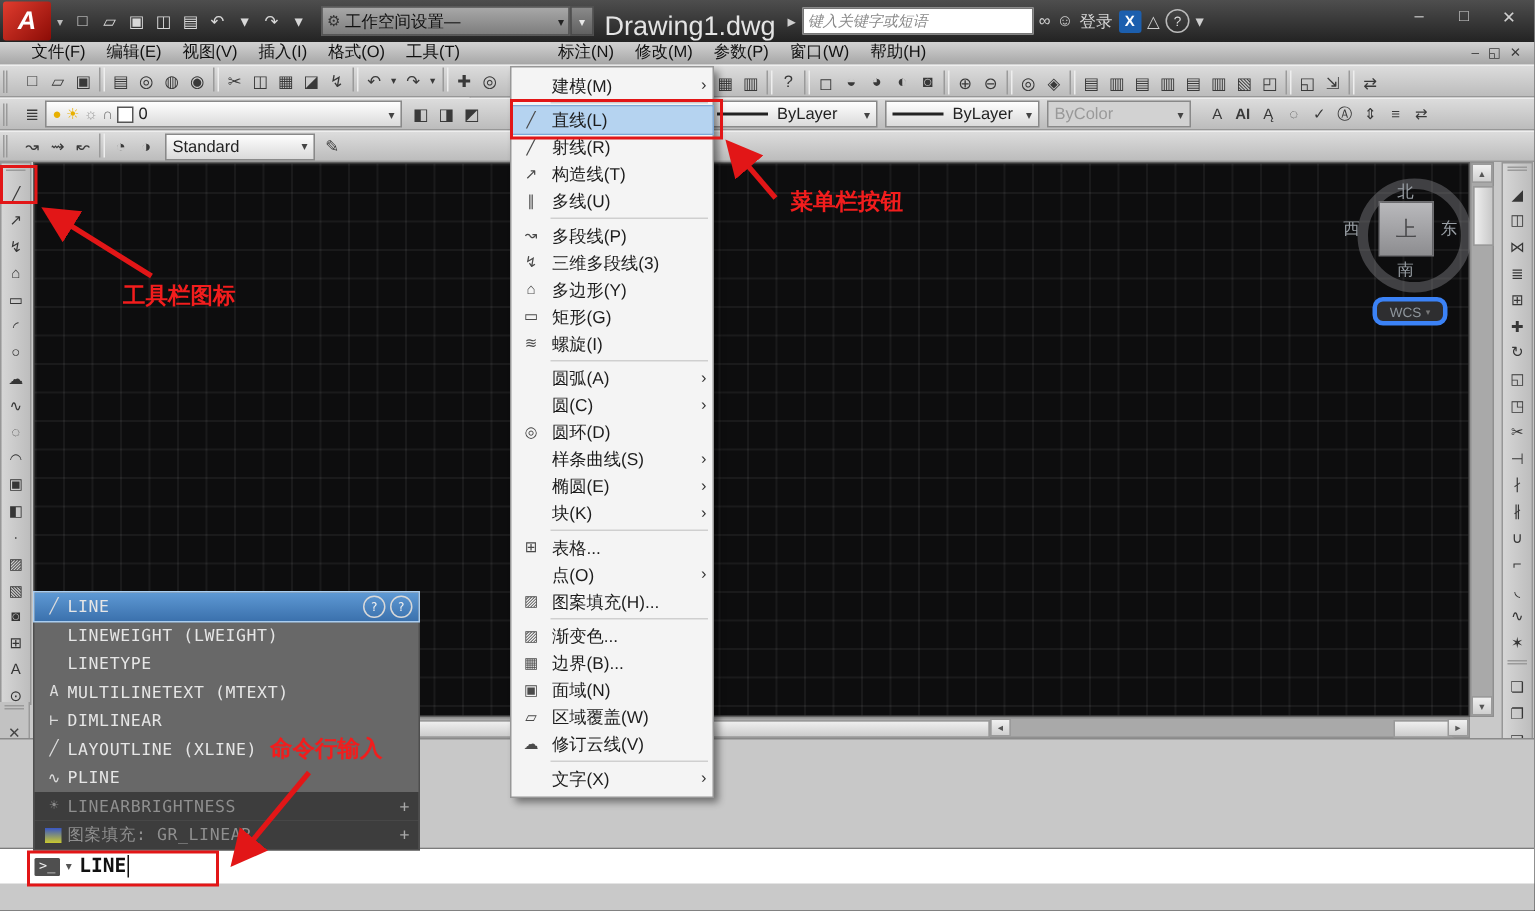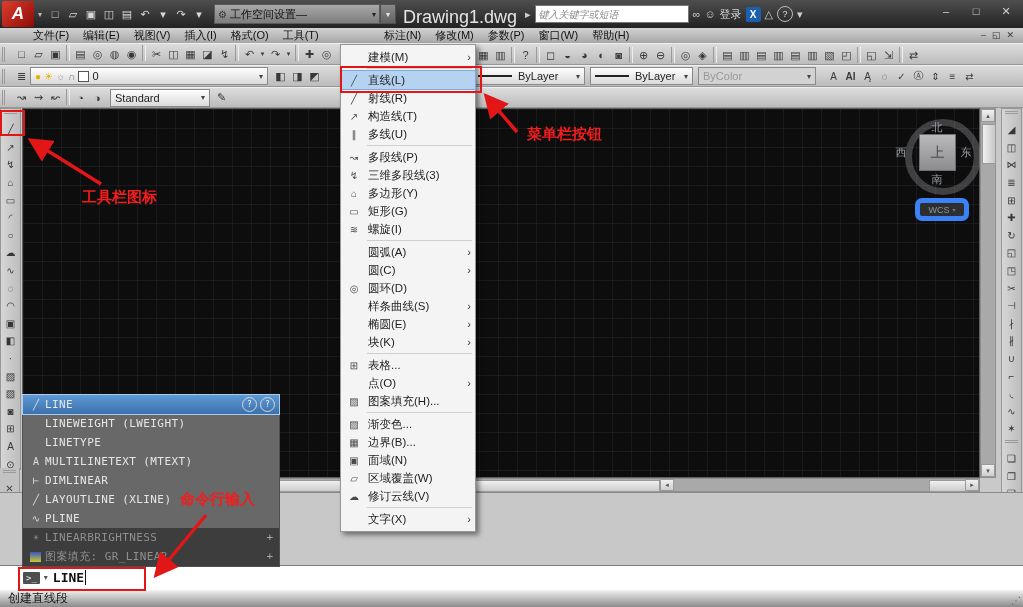--- a/index.html
+++ b/index.html
@@ -27,21 +27,21 @@
   .search-input::placeholder{color:#8a8a8a;font-style:italic;}
   .signin{color:#d6d6d6;font-size:11px;}
   .xchip{width:15px;height:15px;background:#1c5fae;color:#fff;font-size:10px;font-weight:bold;
     border-radius:2px;display:flex;align-items:center;justify-content:center;}
   .helpchip{width:14px;height:14px;border:1px solid #bbb;border-radius:50%;color:#ddd;font-size:9px;
     display:flex;align-items:center;justify-content:center;}
   .winctl{position:absolute;right:2px;top:1px;display:flex;}
   .wbtn{width:30px;height:20px;color:#d0d0d0;font-size:11px;display:flex;align-items:center;justify-content:center;}
   
   .menubar{position:absolute;left:0;top:28px;width:1023px;height:15px;
-    background:linear-gradient(#d2d2d2,#a6a6a6);display:flex;align-items:center;padding-left:26px;box-sizing:border-box;font-size:11px;color:#111;}
+    background:linear-gradient(#d2d2d2,#a6a6a6);display:flex;align-items:center;padding-left:14px;box-sizing:border-box;font-size:11px;color:#111;}
   .mb-item{padding:0 7px;height:15px;line-height:15px;white-space:nowrap;}
   .mb-item.hl{background:#6e6e6e;color:#f4f4f4;outline:1px solid #4a4a4a;margin-top:44px;}
   .doc-ctl{margin-left:auto;margin-right:5px;display:flex;gap:6px;font-size:9px;color:#3a3a3a;}
   
   .trow{position:absolute;left:0;width:1023px;background:linear-gradient(#dcdcdc,#bcbcbc);
     border-top:1px solid #eee;border-bottom:1px solid #979797;display:flex;align-items:center;box-sizing:border-box;}
   .r1{top:43px;height:22px;} .r2{top:65px;height:22px;} .r3{top:87px;height:21px;}
   .grip{width:5px;height:15px;border-left:3px double #9a9a9a;margin:0 3px 0 2px;}
   .tbtn{width:17px;height:18px;display:flex;align-items:center;justify-content:center;font-size:11px;color:#393939;flex:none;}
   .tbtn.small{width:9px;font-size:7px;}
@@ -60,21 +60,21 @@
   .canvas{position:absolute;left:22px;top:108px;width:958px;height:370px;background:#0d0d0e;
     border:1px solid #5e5e5e;box-sizing:border-box;
     background-image:linear-gradient(rgba(255,255,255,0.055) 1px,transparent 1px),
       linear-gradient(90deg,rgba(255,255,255,0.055) 1px,transparent 1px);
     background-size:19px 19px;}
   
   .vc-ring{position:absolute;left:905px;top:119px;width:62px;height:62px;border:7px solid rgba(135,135,140,0.42);border-radius:50%;}
   .vc-box{position:absolute;left:919px;top:134px;width:35px;height:35px;background:linear-gradient(#b9b9bc,#8d8d90);
     border:1px solid #6f6f72;color:#4a4a4c;font-size:14px;display:flex;align-items:center;justify-content:center;}
   .vc-lbl{position:absolute;width:20px;text-align:center;color:#9aa0a6;font-size:11px;}
-  .wcs{position:absolute;left:915px;top:198px;width:44px;height:13px;background:#2e2e30;border:5px solid #3b82f6;
+  .wcs{position:absolute;left:915px;top:198px;width:44px;height:13px;background:#2e2e30;border:3px solid #3b82f6;
     border-radius:7px;color:#8f969c;font-size:9px;display:flex;align-items:center;justify-content:center;gap:3px;}
   .wcs .dd{font-size:6px;color:#777;}
   
   .vtb{position:absolute;background:linear-gradient(90deg,#d6d6d6,#bdbdbd);border:1px solid #979797;box-sizing:border-box;}
   .vtb-left{left:0;top:108px;width:21px;height:362px;}
   .vtb-right{left:1001px;top:108px;width:21px;height:400px;}
   .vgrip{height:5px;border-top:3px double #9a9a9a;margin:2px 3px;}
   .vbtn{width:18px;height:17.6px;margin:0 auto;display:flex;align-items:center;justify-content:center;font-size:10px;color:#363636;}
   .cmd-strip{position:absolute;left:0;top:468px;width:20px;height:96px;background:#c2c2c2;border-right:1px solid #9a9a9a;box-sizing:border-box;}
   .cmd-strip .vbtn{color:#444;}
@@ -277,21 +277,21 @@
       <div class="combo" style="width:112px;">
         <span class="lw-line"></span>
         <span>ByLayer</span>
         <span class="dd">▾</span>
       </div>
       <div class="combo" style="width:103px;">
         <span class="lw-line"></span>
         <span>ByLayer</span>
         <span class="dd">▾</span>
       </div>
-      <div class="combo disabled" style="width:118px;">
+      <div class="combo disabled" style="width:96px;">
         <span>ByColor</span>
         <span class="dd">▾</span>
       </div>
       <div class="txt-tools">
 
       <span class="tbtn" style="font-size:10px;">A</span>
           <span class="tbtn" style="font-size:10px;font-weight:bold;">AI</span>
           <span class="tbtn" style="font-size:10px;">Ą</span>
           <span class="tbtn" style="font-size:10px;">◌</span>
           <span class="tbtn" style="font-size:10px;">✓</span>
@@ -483,24 +483,20 @@
 
       </div>
     </div>
 
   <div class="cmd-input-row">
     <span class="prompt-chip">&gt;_</span>
     <span class="prompt-dd">▾</span>
     <span class="cmd-text">LINE</span>
   </div>
 
-  <div class="statusbar">
-    <span>创建直线段</span>
-    <span class="sb-grip">⋰</span>
-  </div>
 
   <div class="menu">
 
       <div class="mi has-sub">
         <span class="mi-ic"></span>
         <span class="mi-lb">建模(M)</span>
         <span class="mi-sub">›</span>
       </div>
 
       <div class="mi sep">

